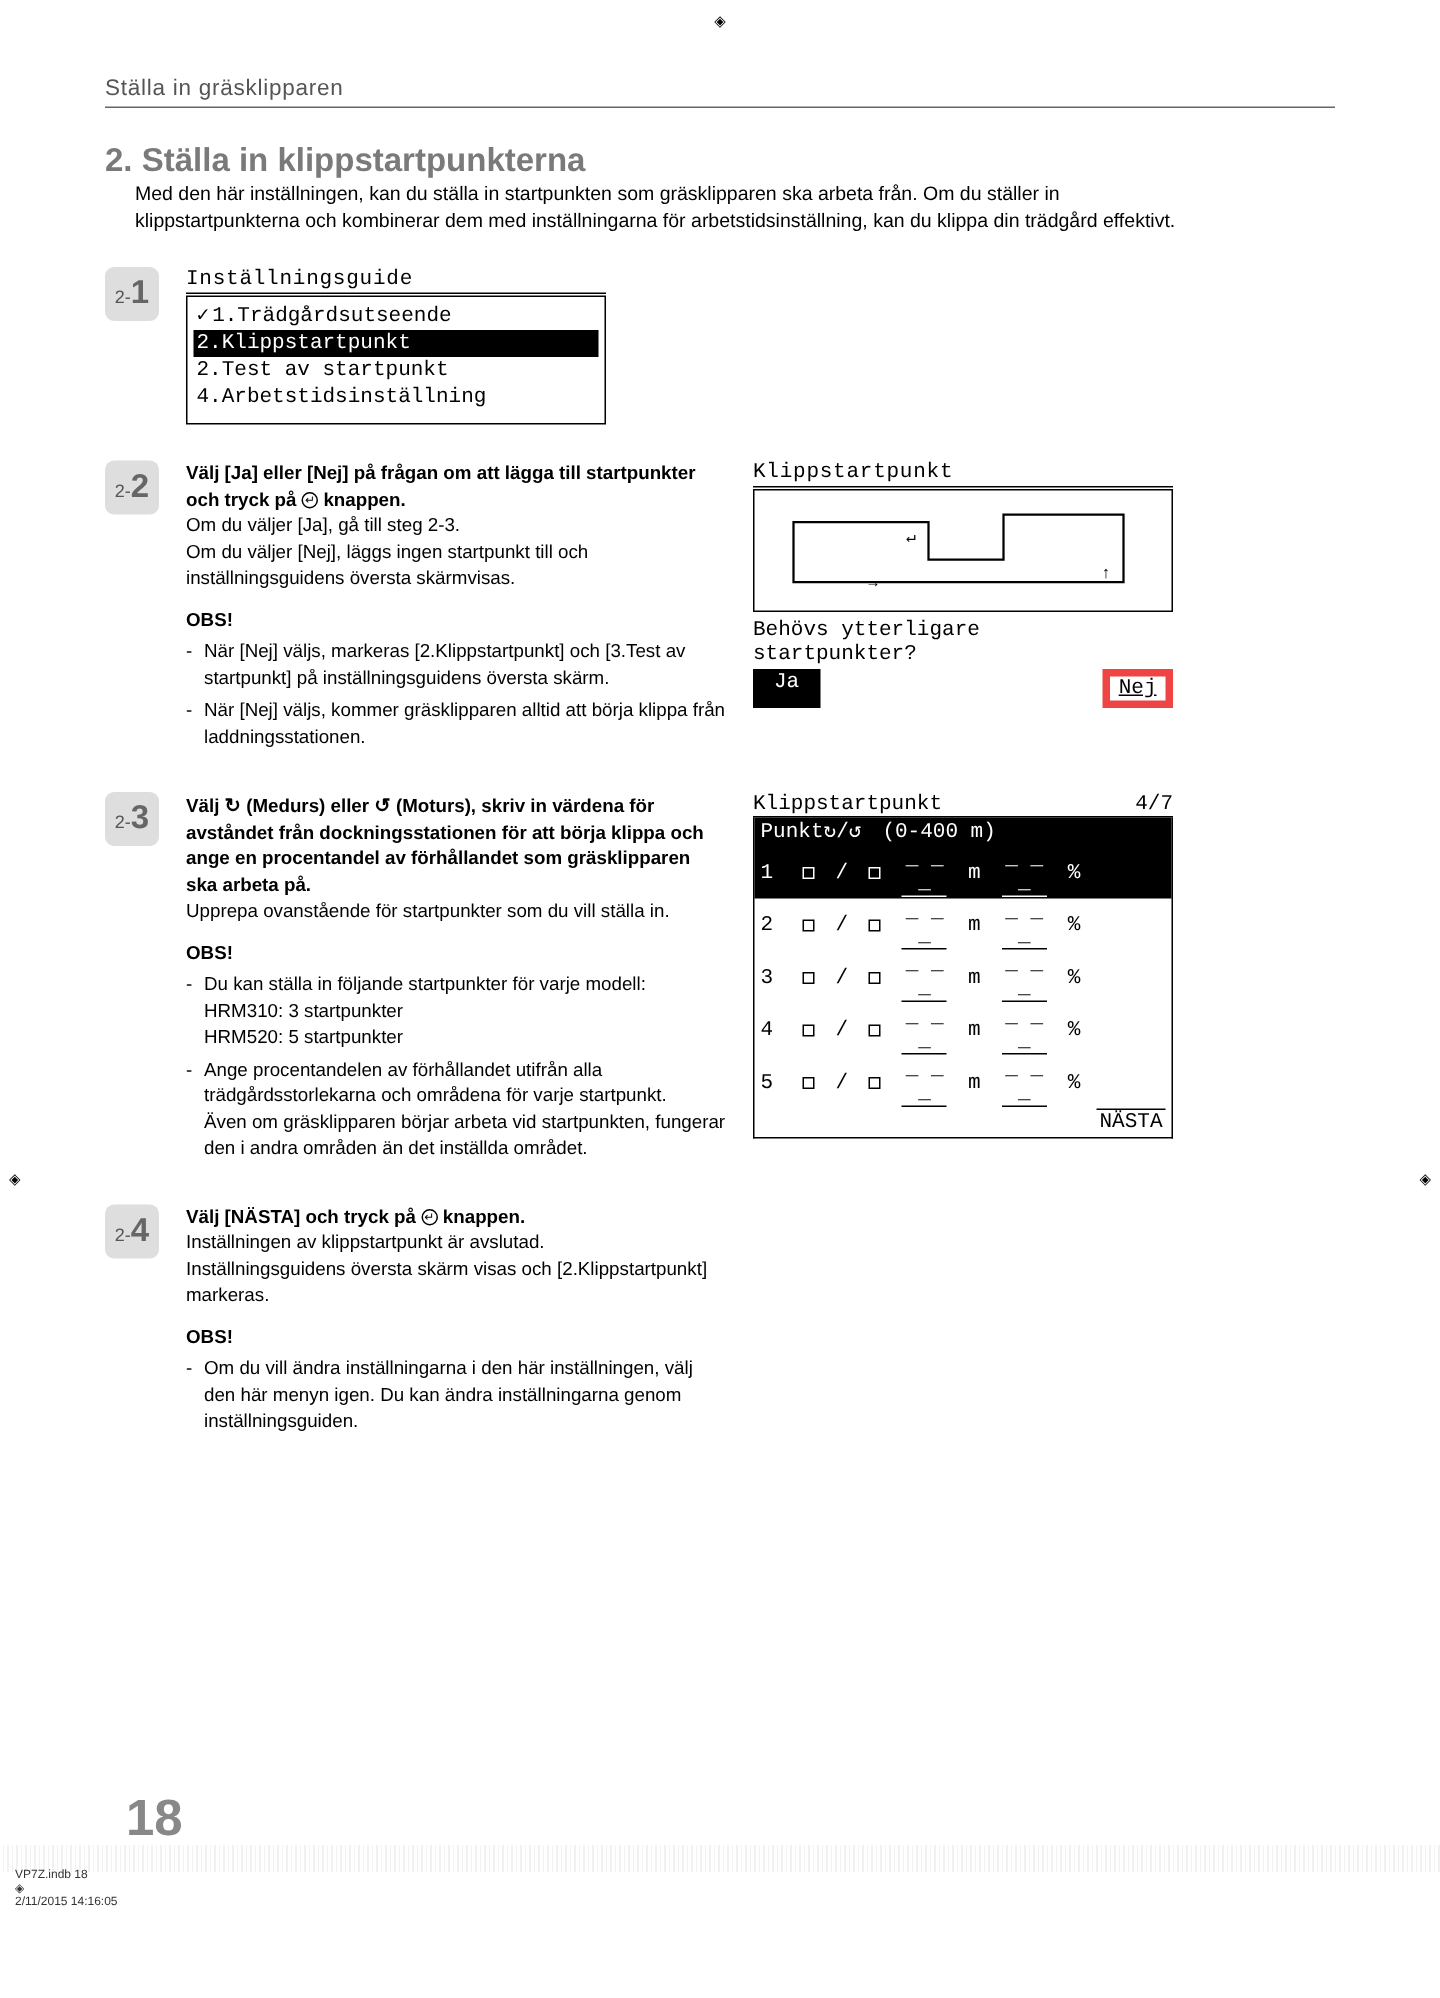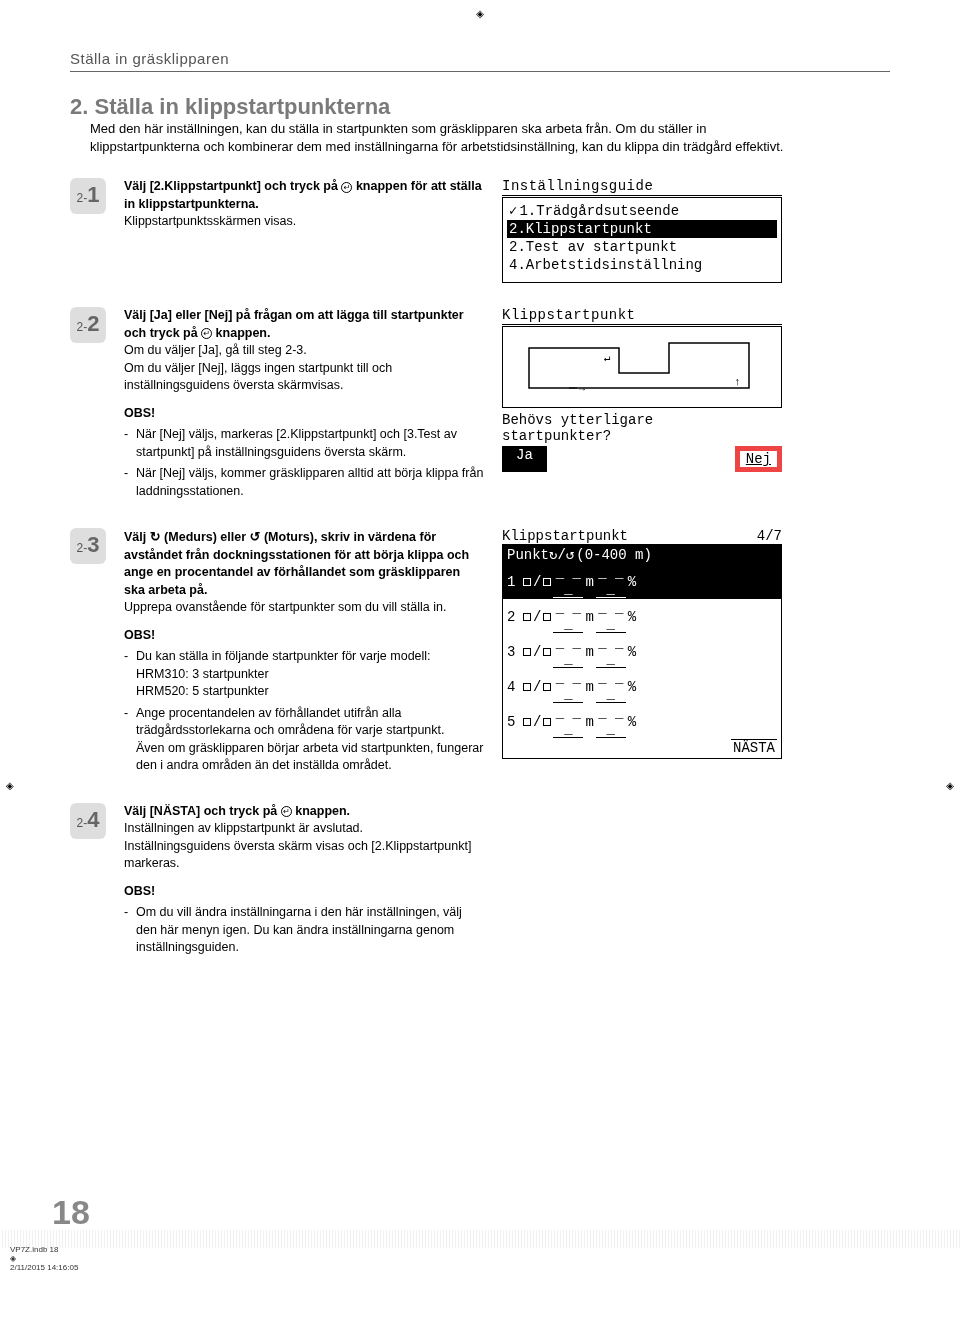--- a/index.html
+++ b/index.html
@@ -152,21 +152,21 @@
   }
   .screen-table .body {
     border: 1.5px solid #000;
     border-top: none;
     padding: 0 0 2px 0;
   }
   .screen-table .row {
     display: flex;
     align-items: center;
     padding: 1px 4px;
-    gap: 2px;
+    gap: 14px;
   }
   .screen-table .row.hl {
     background: #000;
     color: #fff;
   }
   .screen-table .sq {
     width: 8px; height: 8px; border: 1px solid currentColor; display: inline-block;
   }
   .screen-table .blank {
     border-bottom: 1px solid currentColor;
@@ -182,21 +182,21 @@
     border-top: 1px solid #000;
     display: inline-block;
     padding: 0 2px;
   }
   .page-number {
     font-size: 34px;
     color: #888;
     font-weight: bold;
     position: absolute;
     bottom: 48px;
-    left: 52px;
+    left: 84px;
   }
   .grass {
     position: absolute;
     bottom: 32px;
     left: 0;
     right: 0;
     height: 18px;
     background-image: repeating-linear-gradient(90deg, transparent 0 2px, rgba(120,120,120,.2) 2px 3px);
     opacity: 0.5;
   }
@@ -233,24 +233,20 @@
   <div class="header-title">Ställa in gräsklipparen</div>
   <div class="header-line"></div>
 
   <h1 class="section-title">2. Ställa in klippstartpunkterna</h1>
   <p class="intro-text">Med den här inställningen, kan du ställa in startpunkten som gräsklipparen ska arbeta från. Om du ställer in klippstartpunkterna och kombinerar dem med inställningarna för arbetstidsinställning, kan du klippa din trädgård effektivt.</p>
 
   <div class="step-row">
     <div class="step-badge">
       <span class="pre">2-</span>
         <span class="num">1</span>
-    </div>
-    <div class="step-text">
-      <span class="bold">Välj [2.Klippstartpunkt] och tryck på </span><span class="enter-icon">↵</span><span class="bold"> knappen för att ställa in klippstartpunkterna.</span>
-      <div>Klippstartpunktsskärmen visas.</div>
     </div>
     <div class="screen-box">
       <div class="title">Inställningsguide</div>
       <div class="inner">
         <div class="item check">1.Trädgårdsutseende</div>
         <div class="hl">2.Klippstartpunkt</div>
         <div class="item">2.Test av startpunkt</div>
         <div class="item">4.Arbetstidsinställning</div>
       </div>
     </div>

